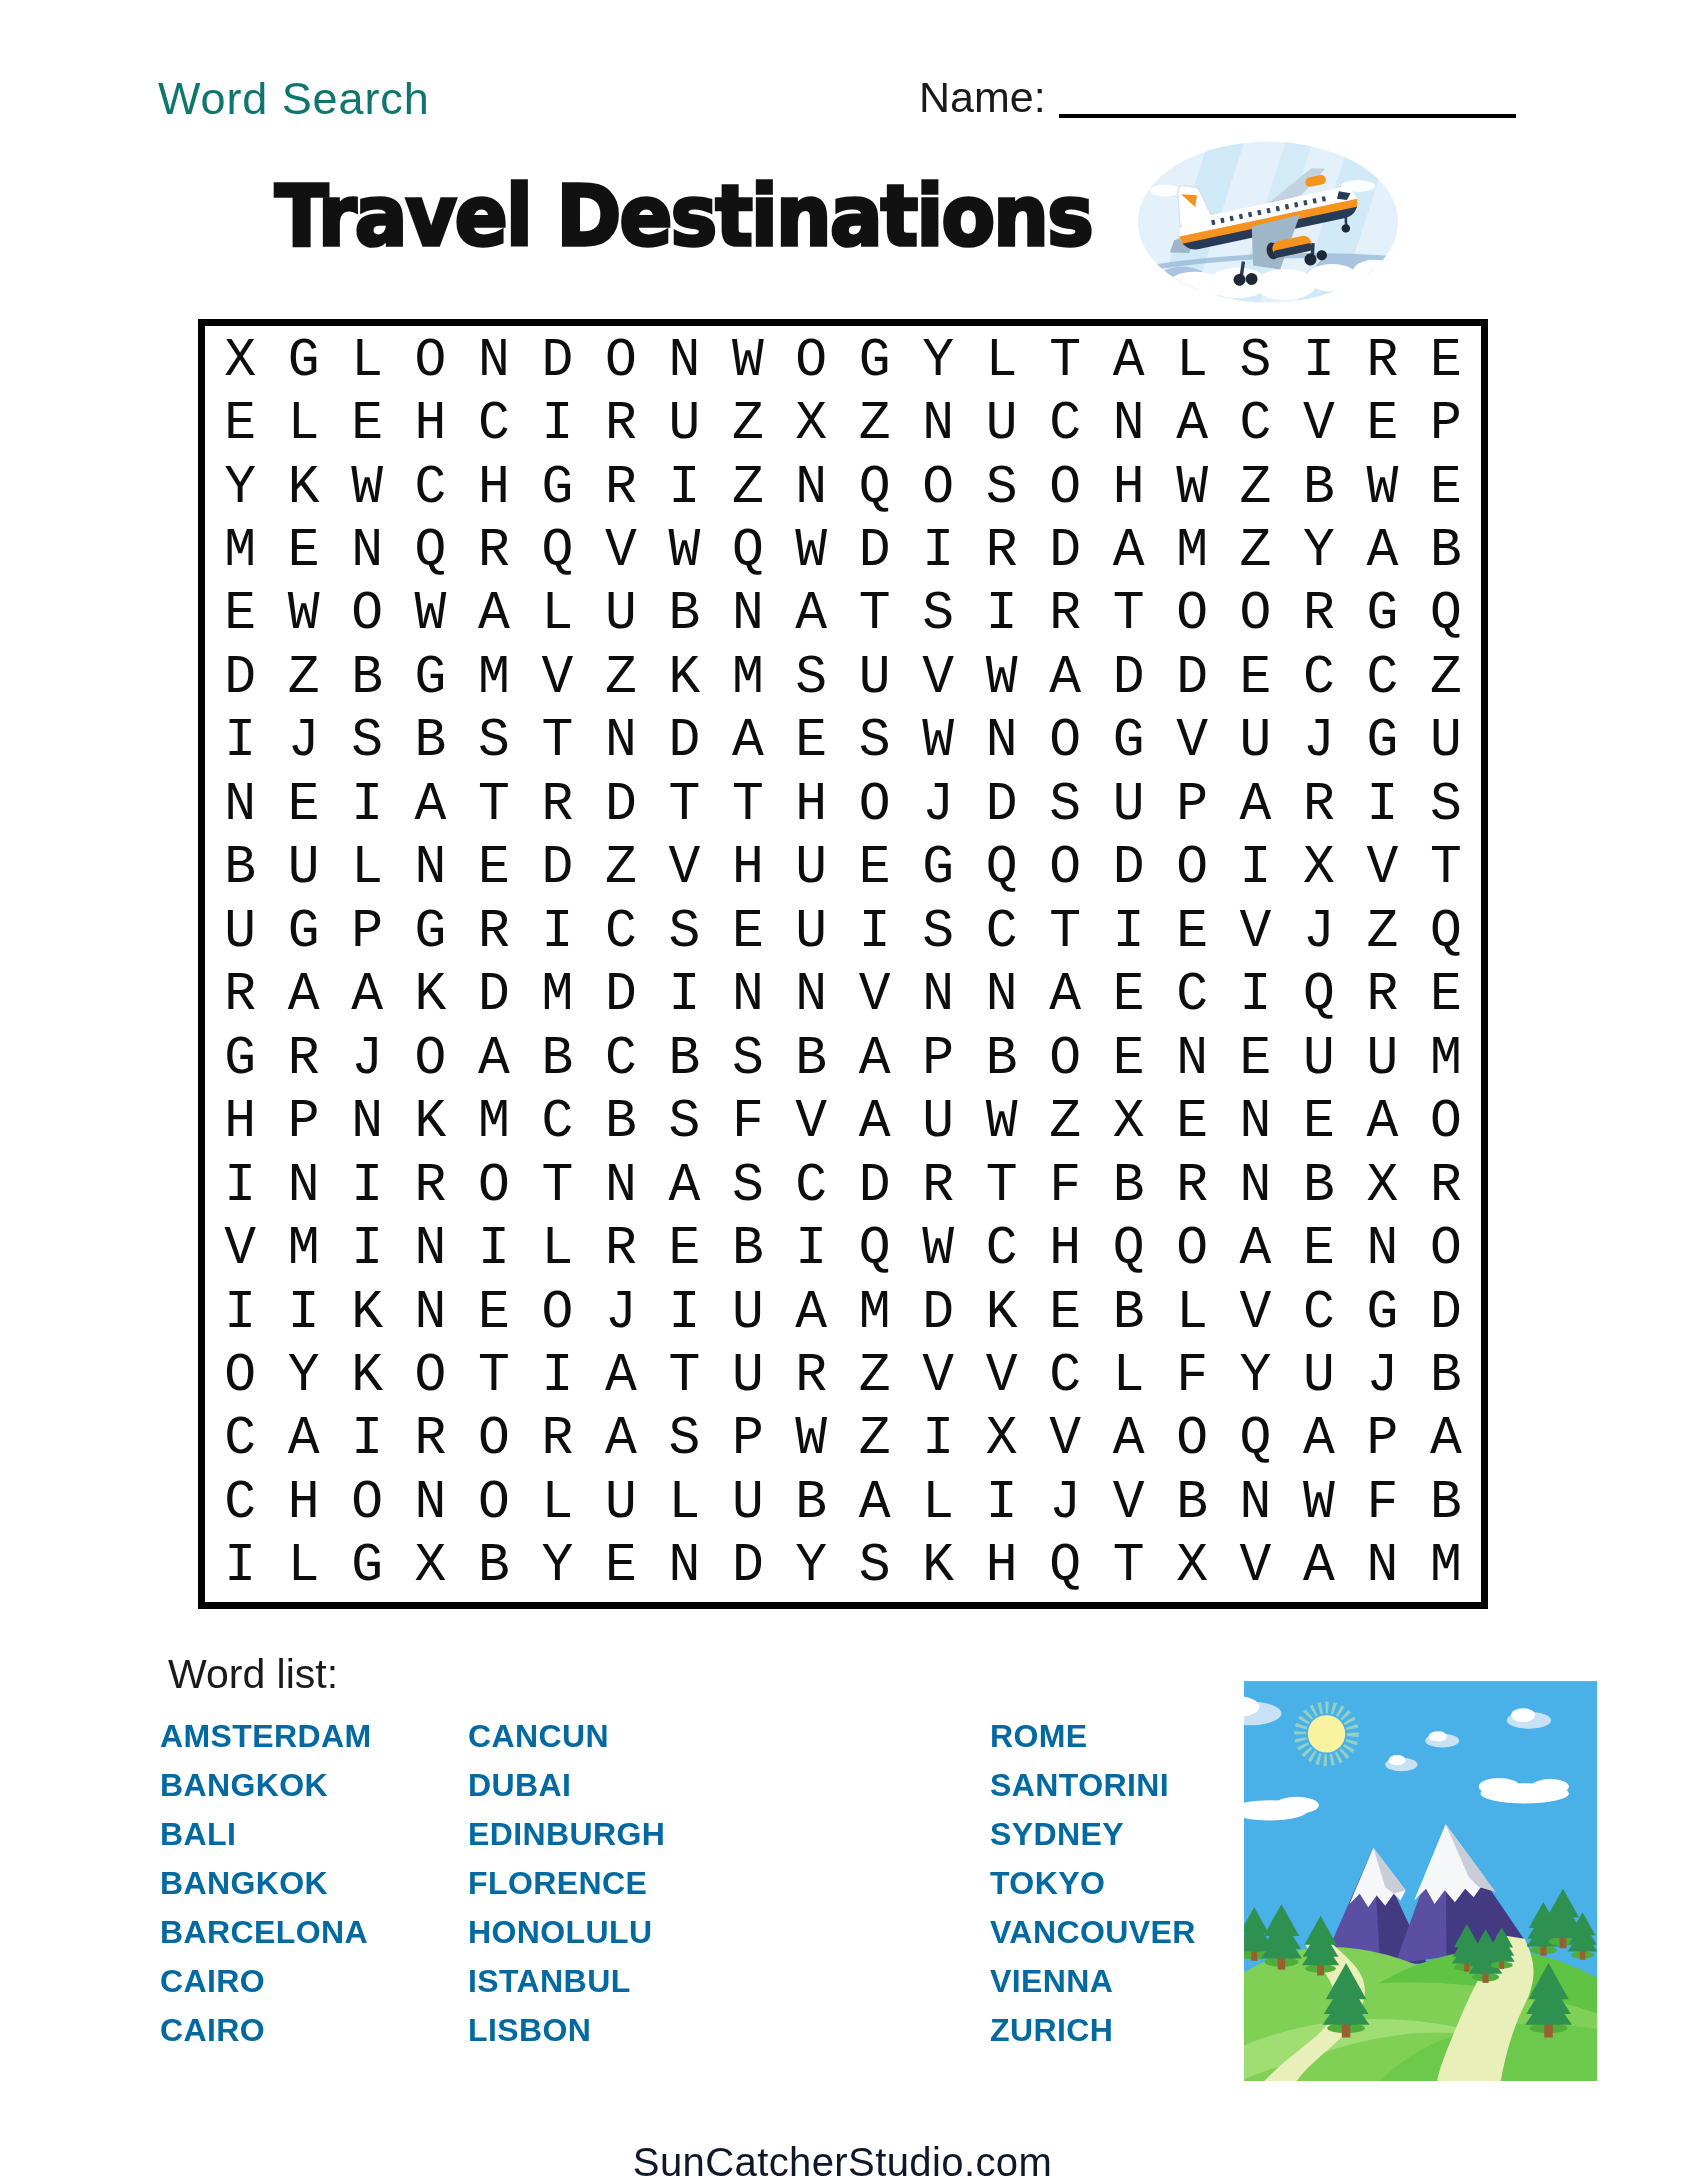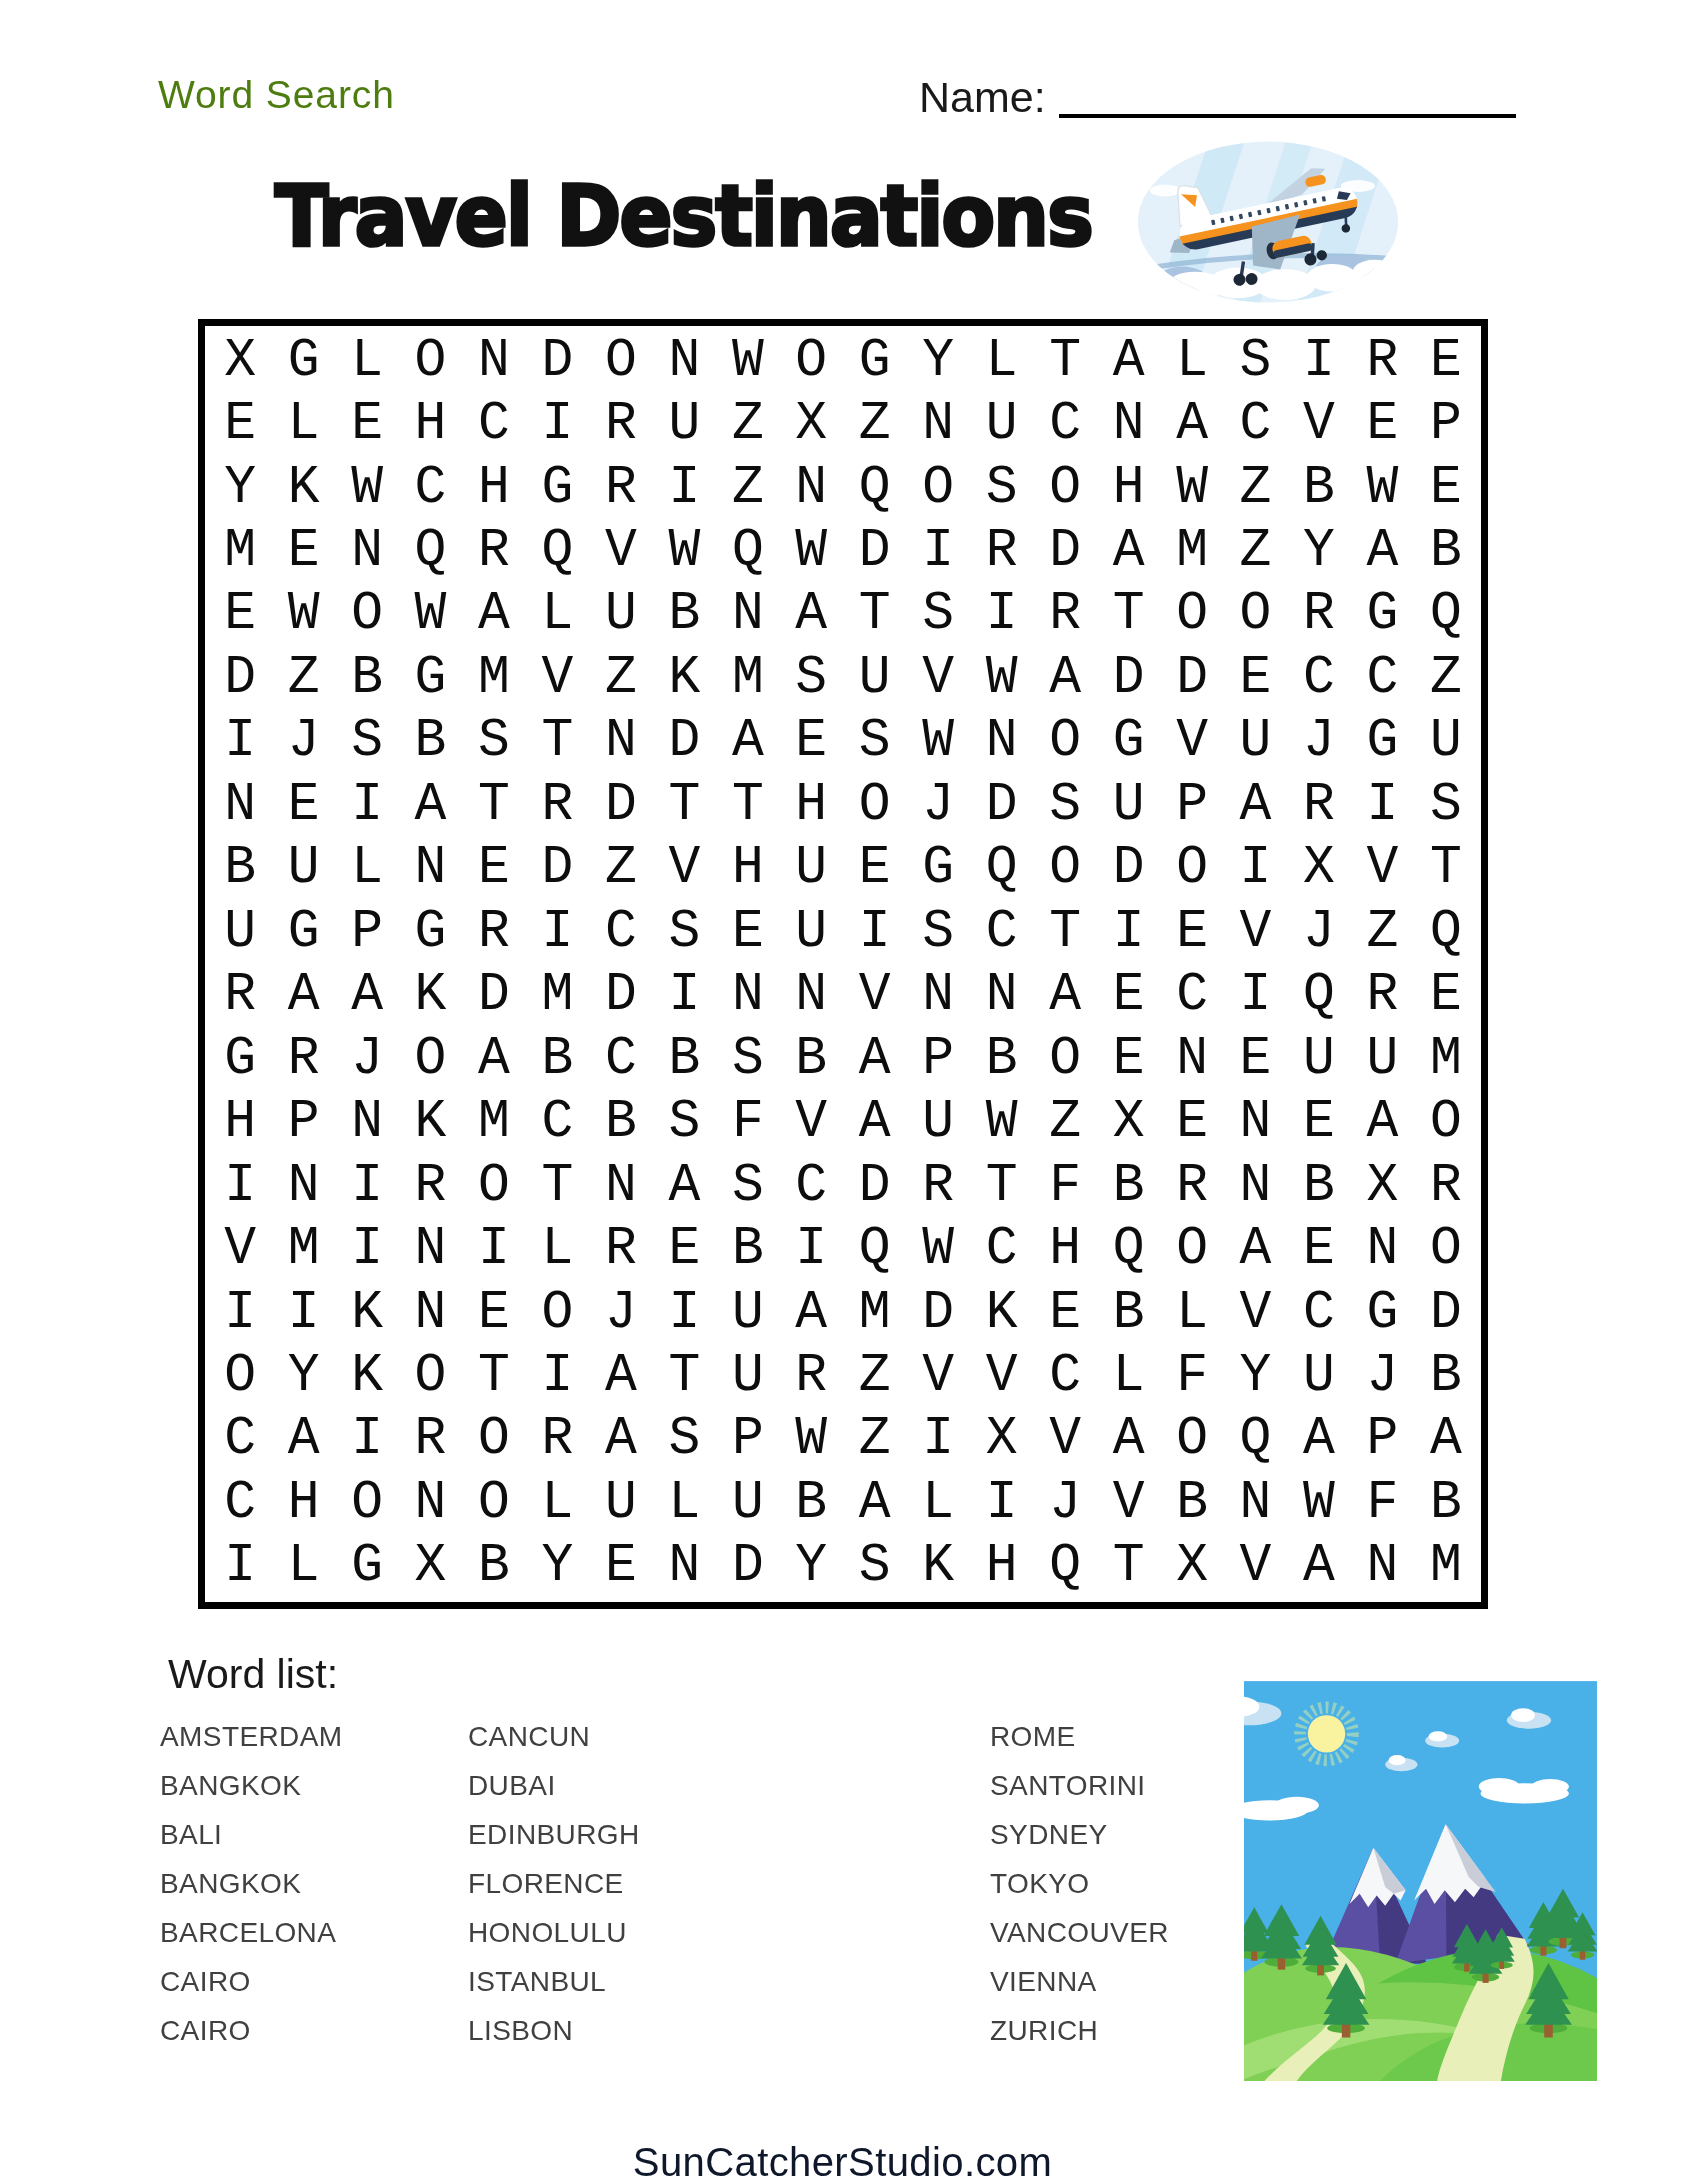--- a/index.html
+++ b/index.html
@@ -1,20 +1,20 @@
 <!DOCTYPE html>
 <html style="--sky: #49b0e8; --sun-core: #f9f3a0; --sun-rays: #93cfc3; --cloud: #ffffff; --cloud-shade: #c8e2f4; --mountain: #5a4fa3; --mountain-dark: #443a82; --snow: #f6f7f9; --snow-shade: #c9cdd8; --hill: #5fc343; --hill-light: #7fd055; --hill-lighter: #a9e07a; --path: #e9efb8; --tree: #2e9150; --tree-dark: #1f7a3e; --trunk: #9a5f30; --tree-shadow: #4fae3a; --plane-orange: #f6921e; --plane-navy: #273a56; --plane-gray: #9fb6c9; --plane-gray-light: #c2d2e0; --vignette: #e4f1fa; --vignette-streak: #bfe2f4; --swoosh: #8fb3d4;font-size:13.6px"><head>
 <meta charset="utf-8">
 <style>
   html,body{margin:0;padding:0;background:#fff;}
   .page{position:relative;width:1685px;height:2181px;background:#ffffff;overflow:hidden;
         font-family:"Liberation Sans",sans-serif;color:#000;}
 
   
-  .ws-label{position:absolute;left:158px;top:73px;font-size:39px;font-weight:400;color:#4d7c0f;letter-spacing:0.9px;}
+  .ws-label{position:absolute;left:158px;top:73px;font-size:45px;font-weight:400;color:#0f766e;letter-spacing:0.9px;}
   .name-label{position:absolute;left:919px;top:73px;font-size:43px;font-weight:400;color:#1a1a1a;}
   .name-line{position:absolute;left:1059px;top:77px;width:457px;height:37px;border-bottom:4.3px solid #000;}
 
   
   .title{position:absolute;left:275px;top:167px;width:818px;margin:0;
          font-family:"DejaVu Sans",sans-serif;font-size:78px;font-weight:bold;
          letter-spacing:-1.7px;color:#111;-webkit-text-stroke:3.4px #111;
          transform:scaleY(1.08);transform-origin:left top;white-space:nowrap;}
 
   
@@ -25,21 +25,21 @@
         box-sizing:border-box;border:7.7px solid #000;background:#fff;
         display:grid;grid-template-columns:repeat(20,1fr);grid-template-rows:repeat(20,1fr);
         padding:3.4px;}
   .cell{display:flex;align-items:center;justify-content:center;
         font-family:"Liberation Mono",monospace;font-size:53px;line-height:1;color:#0d0d0d;}
 
   
   .wl-heading{position:absolute;left:125px;top:1651px;font-size:41px;font-weight:400;color:#1a1a1a;margin-left:43px;}
   .wl-col{position:absolute;top:1712px;display:flex;flex-direction:column;}
   .wl-col .word{height:49px;display:flex;align-items:center;
-        font-size:28px;font-weight:400;letter-spacing:0.4px;color:#404040;}
+        font-size:32px;font-weight:700;letter-spacing:0.4px;color:#0369a1;}
   #wl-col-0{left:160px;}
   #wl-col-1{left:450px;margin-left:18px;}
   #wl-col-2{left:733px;}
   #wl-col-3{left:990px;text-align:center;}
 
   
   .scenery-box{position:absolute;left:1244px;top:1681px;width:353px;height:400px;}
 
   
   .footer{position:absolute;left:50%;top:2140px;transform:translateX(-50%);

